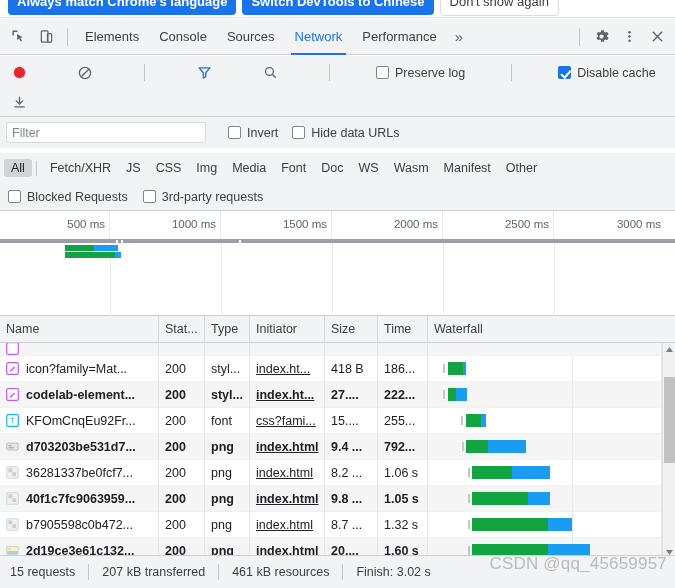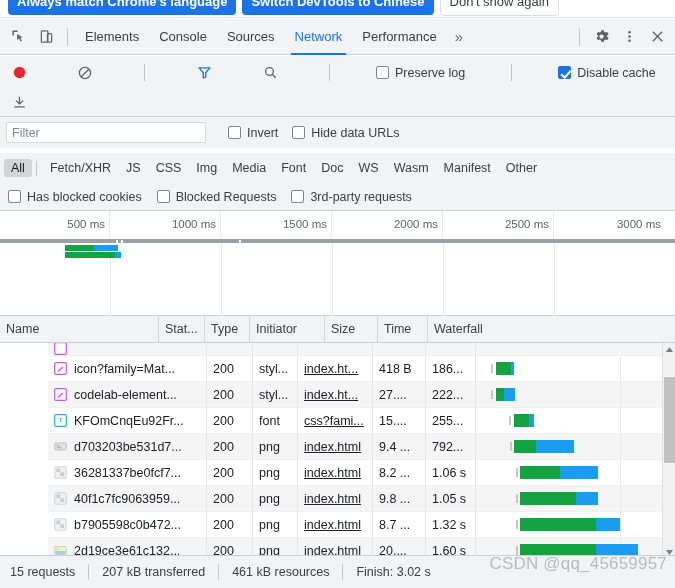--- a/index.html
+++ b/index.html
@@ -160,24 +160,24 @@
   .th {
     font-size: 12.5px; color: #3c4043;
     height: 27px; display: flex; align-items: center;
     padding: 0 6px; border-right: 1px solid #d5d8da;
     box-sizing: border-box; flex: 0 0 auto; overflow: hidden; white-space: nowrap;
     cursor: pointer;
   }
   .tbody { position: absolute; left: 0; top: 27px; width: 675px; height: 216px; overflow: hidden; }
   .row {
     position: relative; height: 26px; display: flex; align-items: center;
-    border-bottom: 1px solid #f0f1f2; cursor: pointer; margin-left: 48px;
+    border-bottom: 1px solid #f0f1f2; cursor: pointer;
   }
   .row.odd { background: #ffffff; }
-  .row.even { background: #f5f5f5; }
+  .row.even { background: #f5f5f5; font-weight: bold; }
   .row.clipped { height: 13px; overflow: hidden; align-items: flex-end; }
   .cell {
     font-size: 12.5px; color: #202124;
     height: 26px; display: flex; align-items: center;
     padding: 0 6px; border-right: 1px solid #e4e6e8;
     box-sizing: border-box; flex: 0 0 auto; overflow: hidden; white-space: nowrap;
   }
   .cell.name { gap: 7px; }
   .cell.initiator { color: #202124; text-decoration: underline; }
   .cell.waterfall { border-right: 1px solid #e4e6e8; position: relative; }
@@ -384,24 +384,20 @@
     <div class="chip">Doc</div>
     <div class="chip">WS</div>
     <div class="chip">Wasm</div>
     <div class="chip">Manifest</div>
     <div class="chip">Other</div>
   </div>
 
   <div class="extrarow">
     <div class="cb-wrap">
       <span class="cb"></span>
-      <span class="cb-label">Has blocked cookies</span>
-    </div>
-    <div class="cb-wrap">
-      <span class="cb"></span>
       <span class="cb-label">Blocked Requests</span>
     </div>
     <div class="cb-wrap">
       <span class="cb"></span>
       <span class="cb-label">3rd-party requests</span>
     </div>
   </div>
 
   <div class="overview">
     <div class="ov-ruler">

